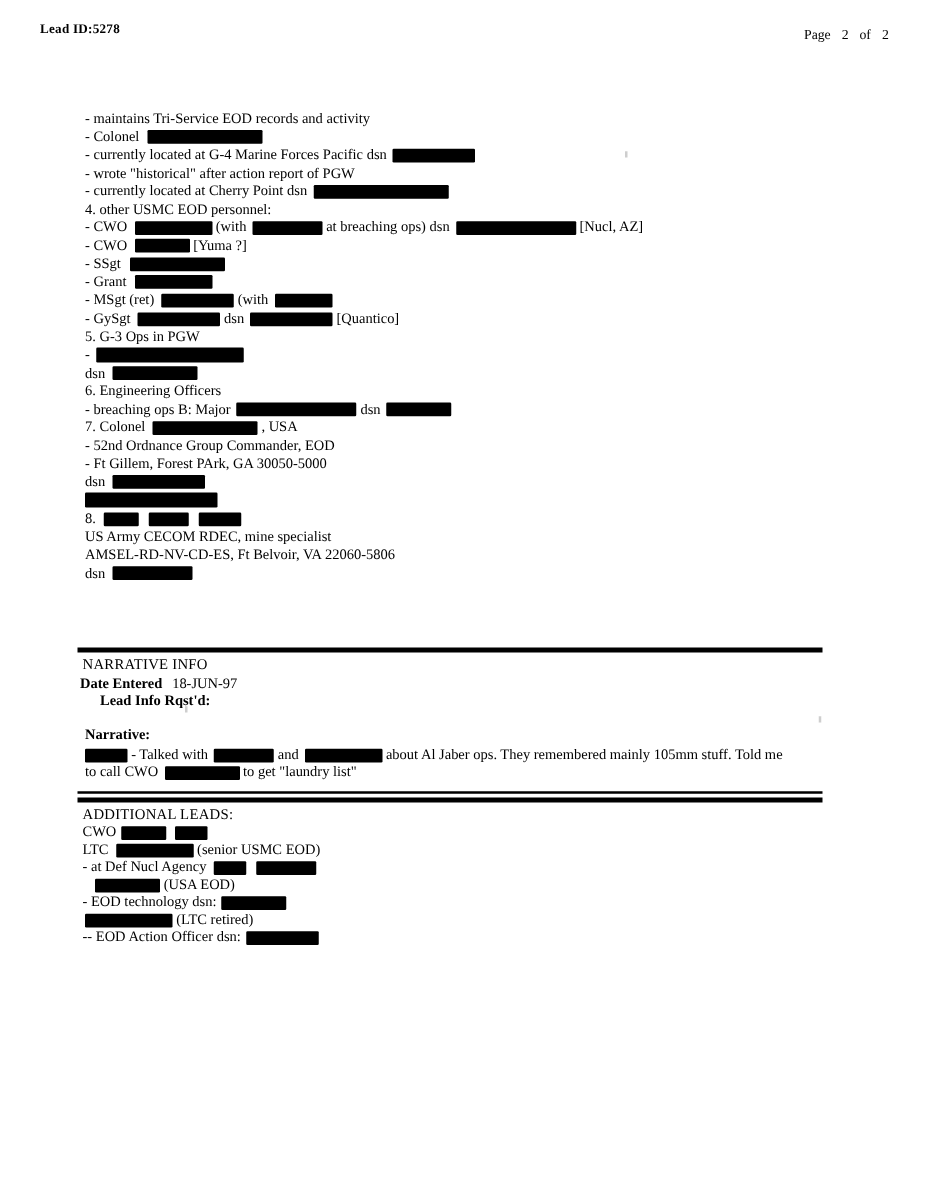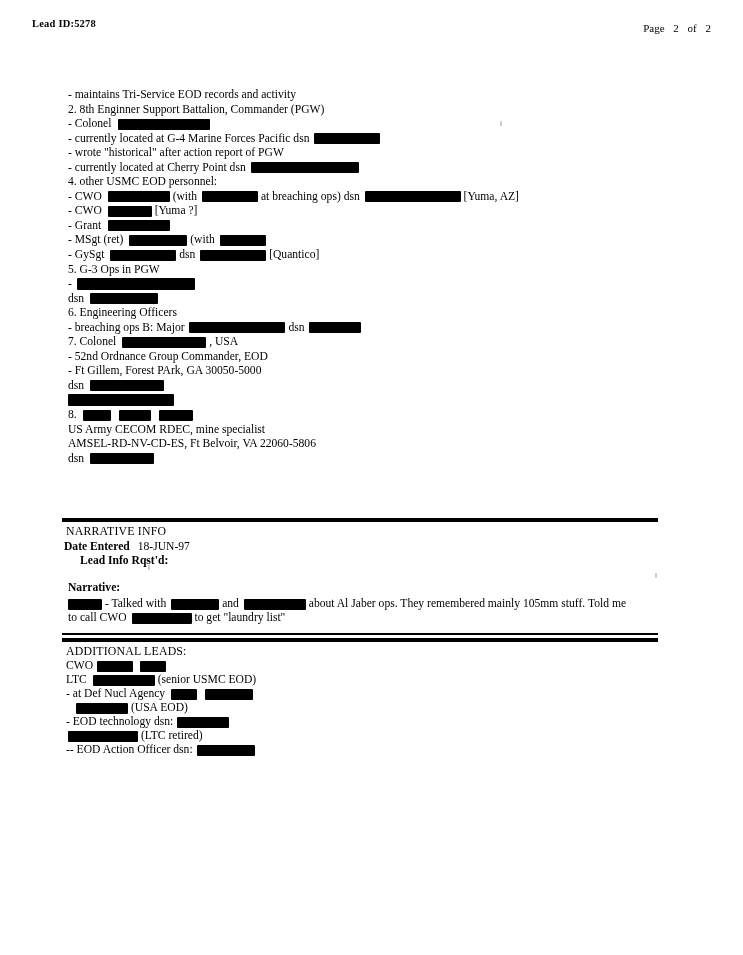--- a/index.html
+++ b/index.html
@@ -119,21 +119,20 @@
     <span>Page</span>
     <span>2</span>
     <span>of</span>
     <span>2</span>
   </div>
 
   <div class="body-block">
 
     <div class="line"><span>- maintains Tri-Service EOD records and activity</span></div>
 
-    <div class="line"><span>2. 8th Enginner Support Battalion, Commander (PGW)</span></div>
 
     <div class="line">
       <span>- Colonel</span>
       <span class="rd h11" style="width:92px;margin-left:4px;"></span>
     </div>
 
     <div class="line">
       <span>- currently located at G-4 Marine Forces Pacific dsn</span>
       <span class="rd h11" style="width:66px;margin-left:2px;"></span>
     </div>
@@ -148,29 +147,33 @@
 
     <div class="line"><span>4. other USMC EOD personnel:</span></div>
 
     <div class="line">
       <span>- CWO</span>
       <span class="rd h11" style="width:62px;margin-left:3px;"></span>
       <span>(with</span>
       <span class="rd h11" style="width:56px;margin-left:2px;"></span>
       <span>at breaching ops) dsn</span>
       <span class="rd h11" style="width:96px;margin-left:2px;"></span>
-      <span>[Yuma, AZ]</span>
+      <span>[Nucl, AZ]</span>
     </div>
 
     <div class="line">
       <span>- CWO</span>
       <span class="rd h11" style="width:44px;margin-left:3px;"></span>
       <span>[Yuma ?]</span>
     </div>
 
+    <div class="line">
+      <span>- SSgt</span>
+      <span class="rd h11" style="width:76px;margin-left:4px;"></span>
+    </div>
 
     <div class="line">
       <span>- Grant</span>
       <span class="rd h11" style="width:62px;margin-left:4px;"></span>
     </div>
 
     <div class="line">
       <span>- MSgt (ret)</span>
       <span class="rd h11" style="width:58px;margin-left:3px;"></span>
       <span>(with</span>

